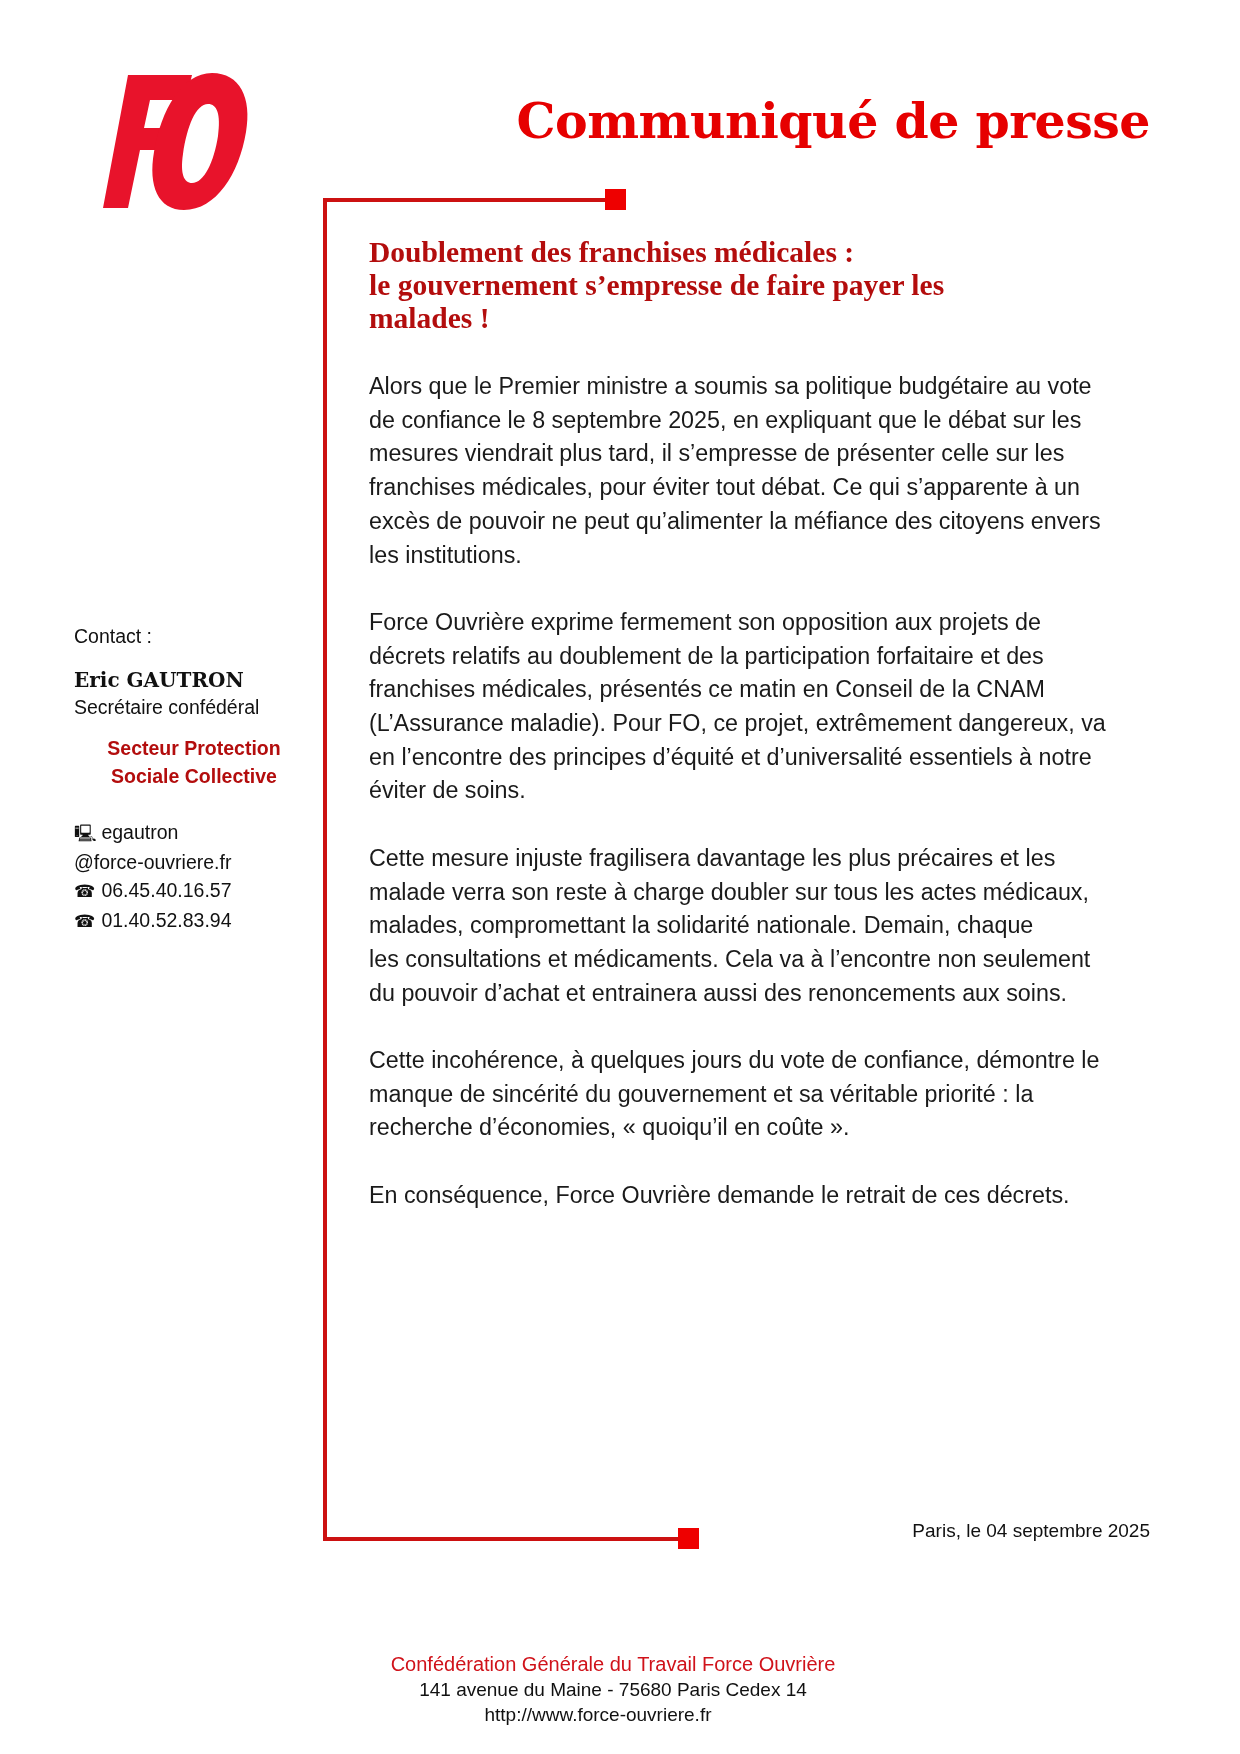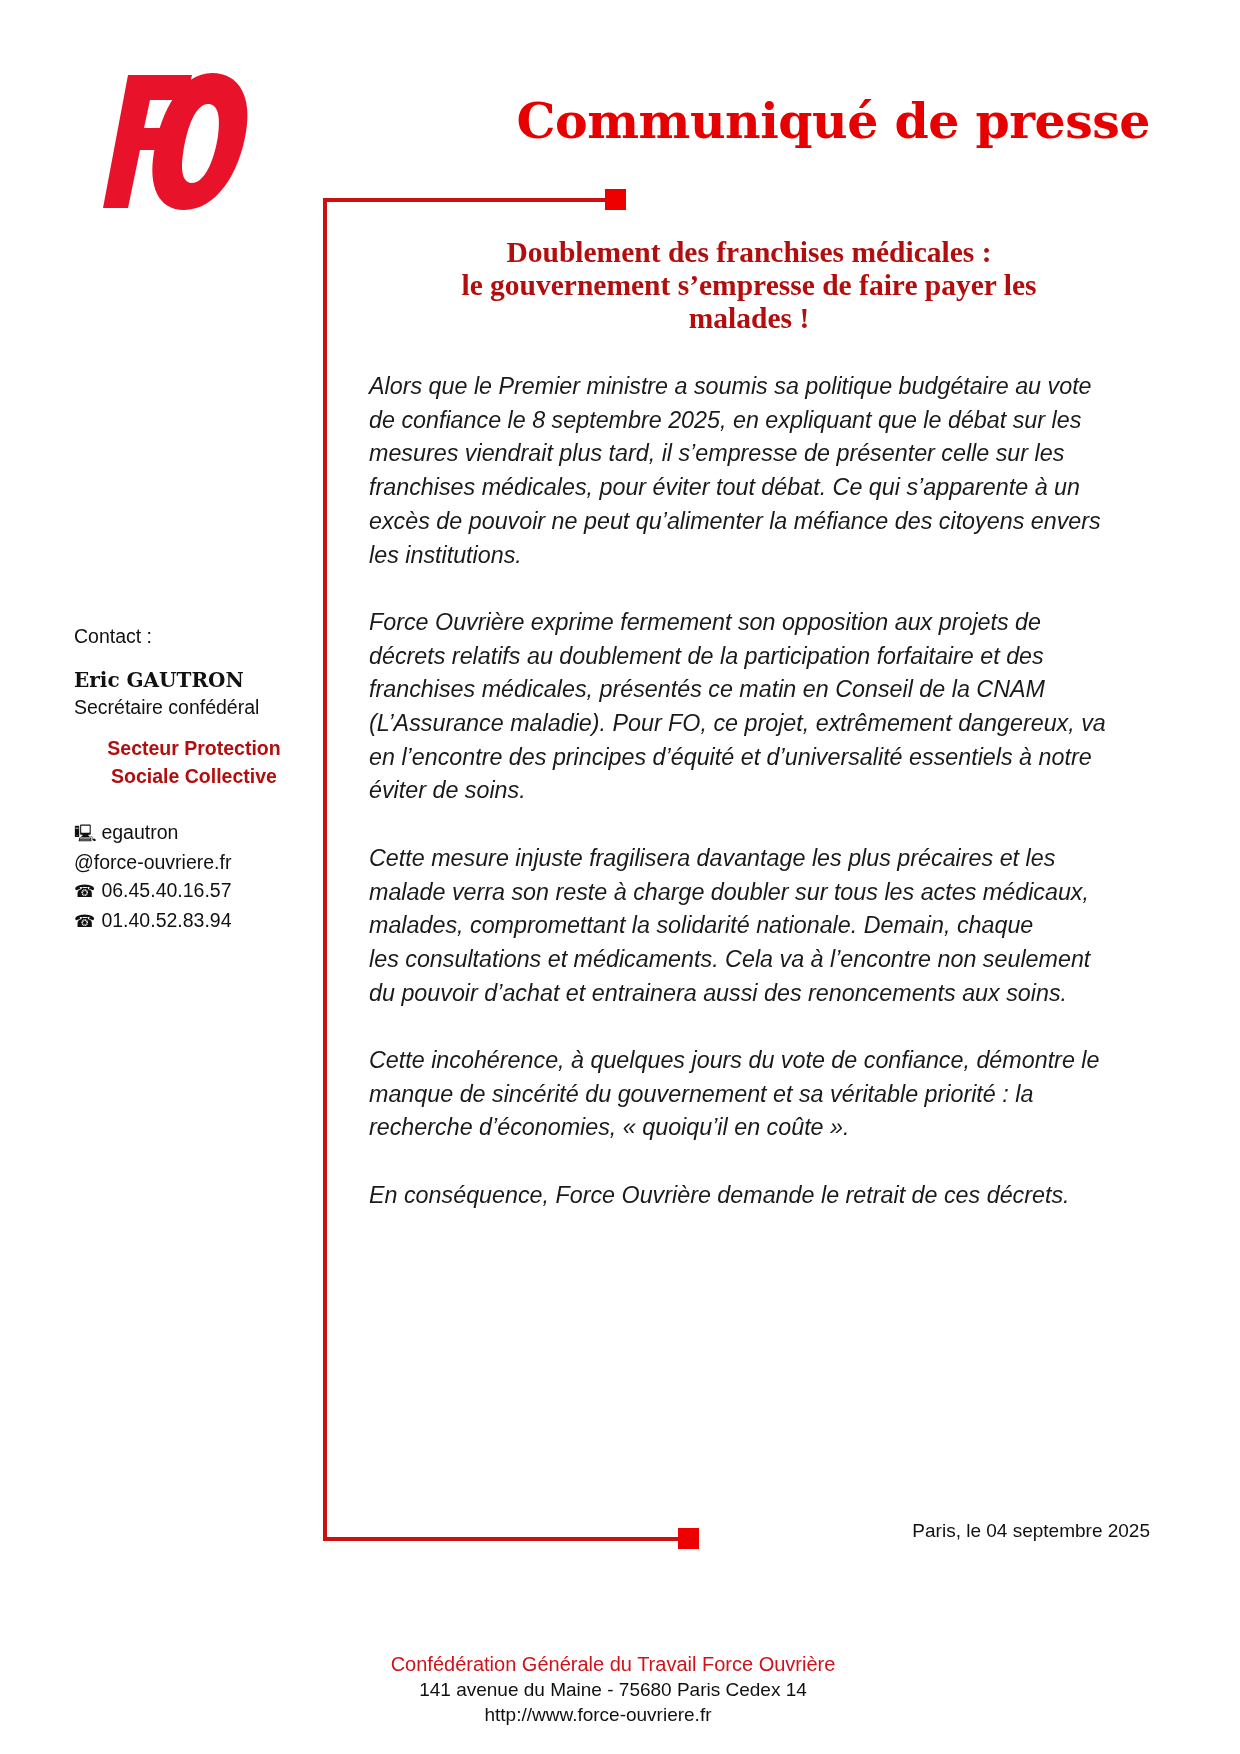--- a/index.html
+++ b/index.html
@@ -25,30 +25,30 @@
   .frame-square { background: #ee0000; width: 21px; height: 21px; }
   #square-top { left: 605px; top: 189px; }
   #square-bottom { left: 678px; top: 1528px; }
 
   
   #headline {
     left: 369px; top: 236px; width: 760px;
     font-family: "Liberation Serif", "DejaVu Serif", serif;
     font-weight: bold; font-size: 29.5px; line-height: 33px; color: #b30d0d;
   }
-  #headline div { white-space: nowrap; text-align: center; }
+  #headline div { white-space: nowrap; }
 
   
   #body {
     left: 369px; top: 370px; width: 790px;
     font-family: "Liberation Sans", "DejaVu Sans", sans-serif;
     font-size: 23.3px; line-height: 33.7px; color: #1a1a1a;
   }
   #body p { margin: 0 0 33.7px 0; }
-  #body p span { display: block; white-space: nowrap; font-style: italic; }
+  #body p span { display: block; white-space: nowrap; }
 
   
   #contact {
     left: 74px; top: 622px; width: 240px;
     font-family: "Liberation Sans", "DejaVu Sans", sans-serif;
     font-size: 19.5px; color: #111;
   }
   #contact-label { line-height: 28px; margin-bottom: 16px; }
   #contact-name {
     font-family: "DejaVu Serif", "Liberation Serif", serif;

